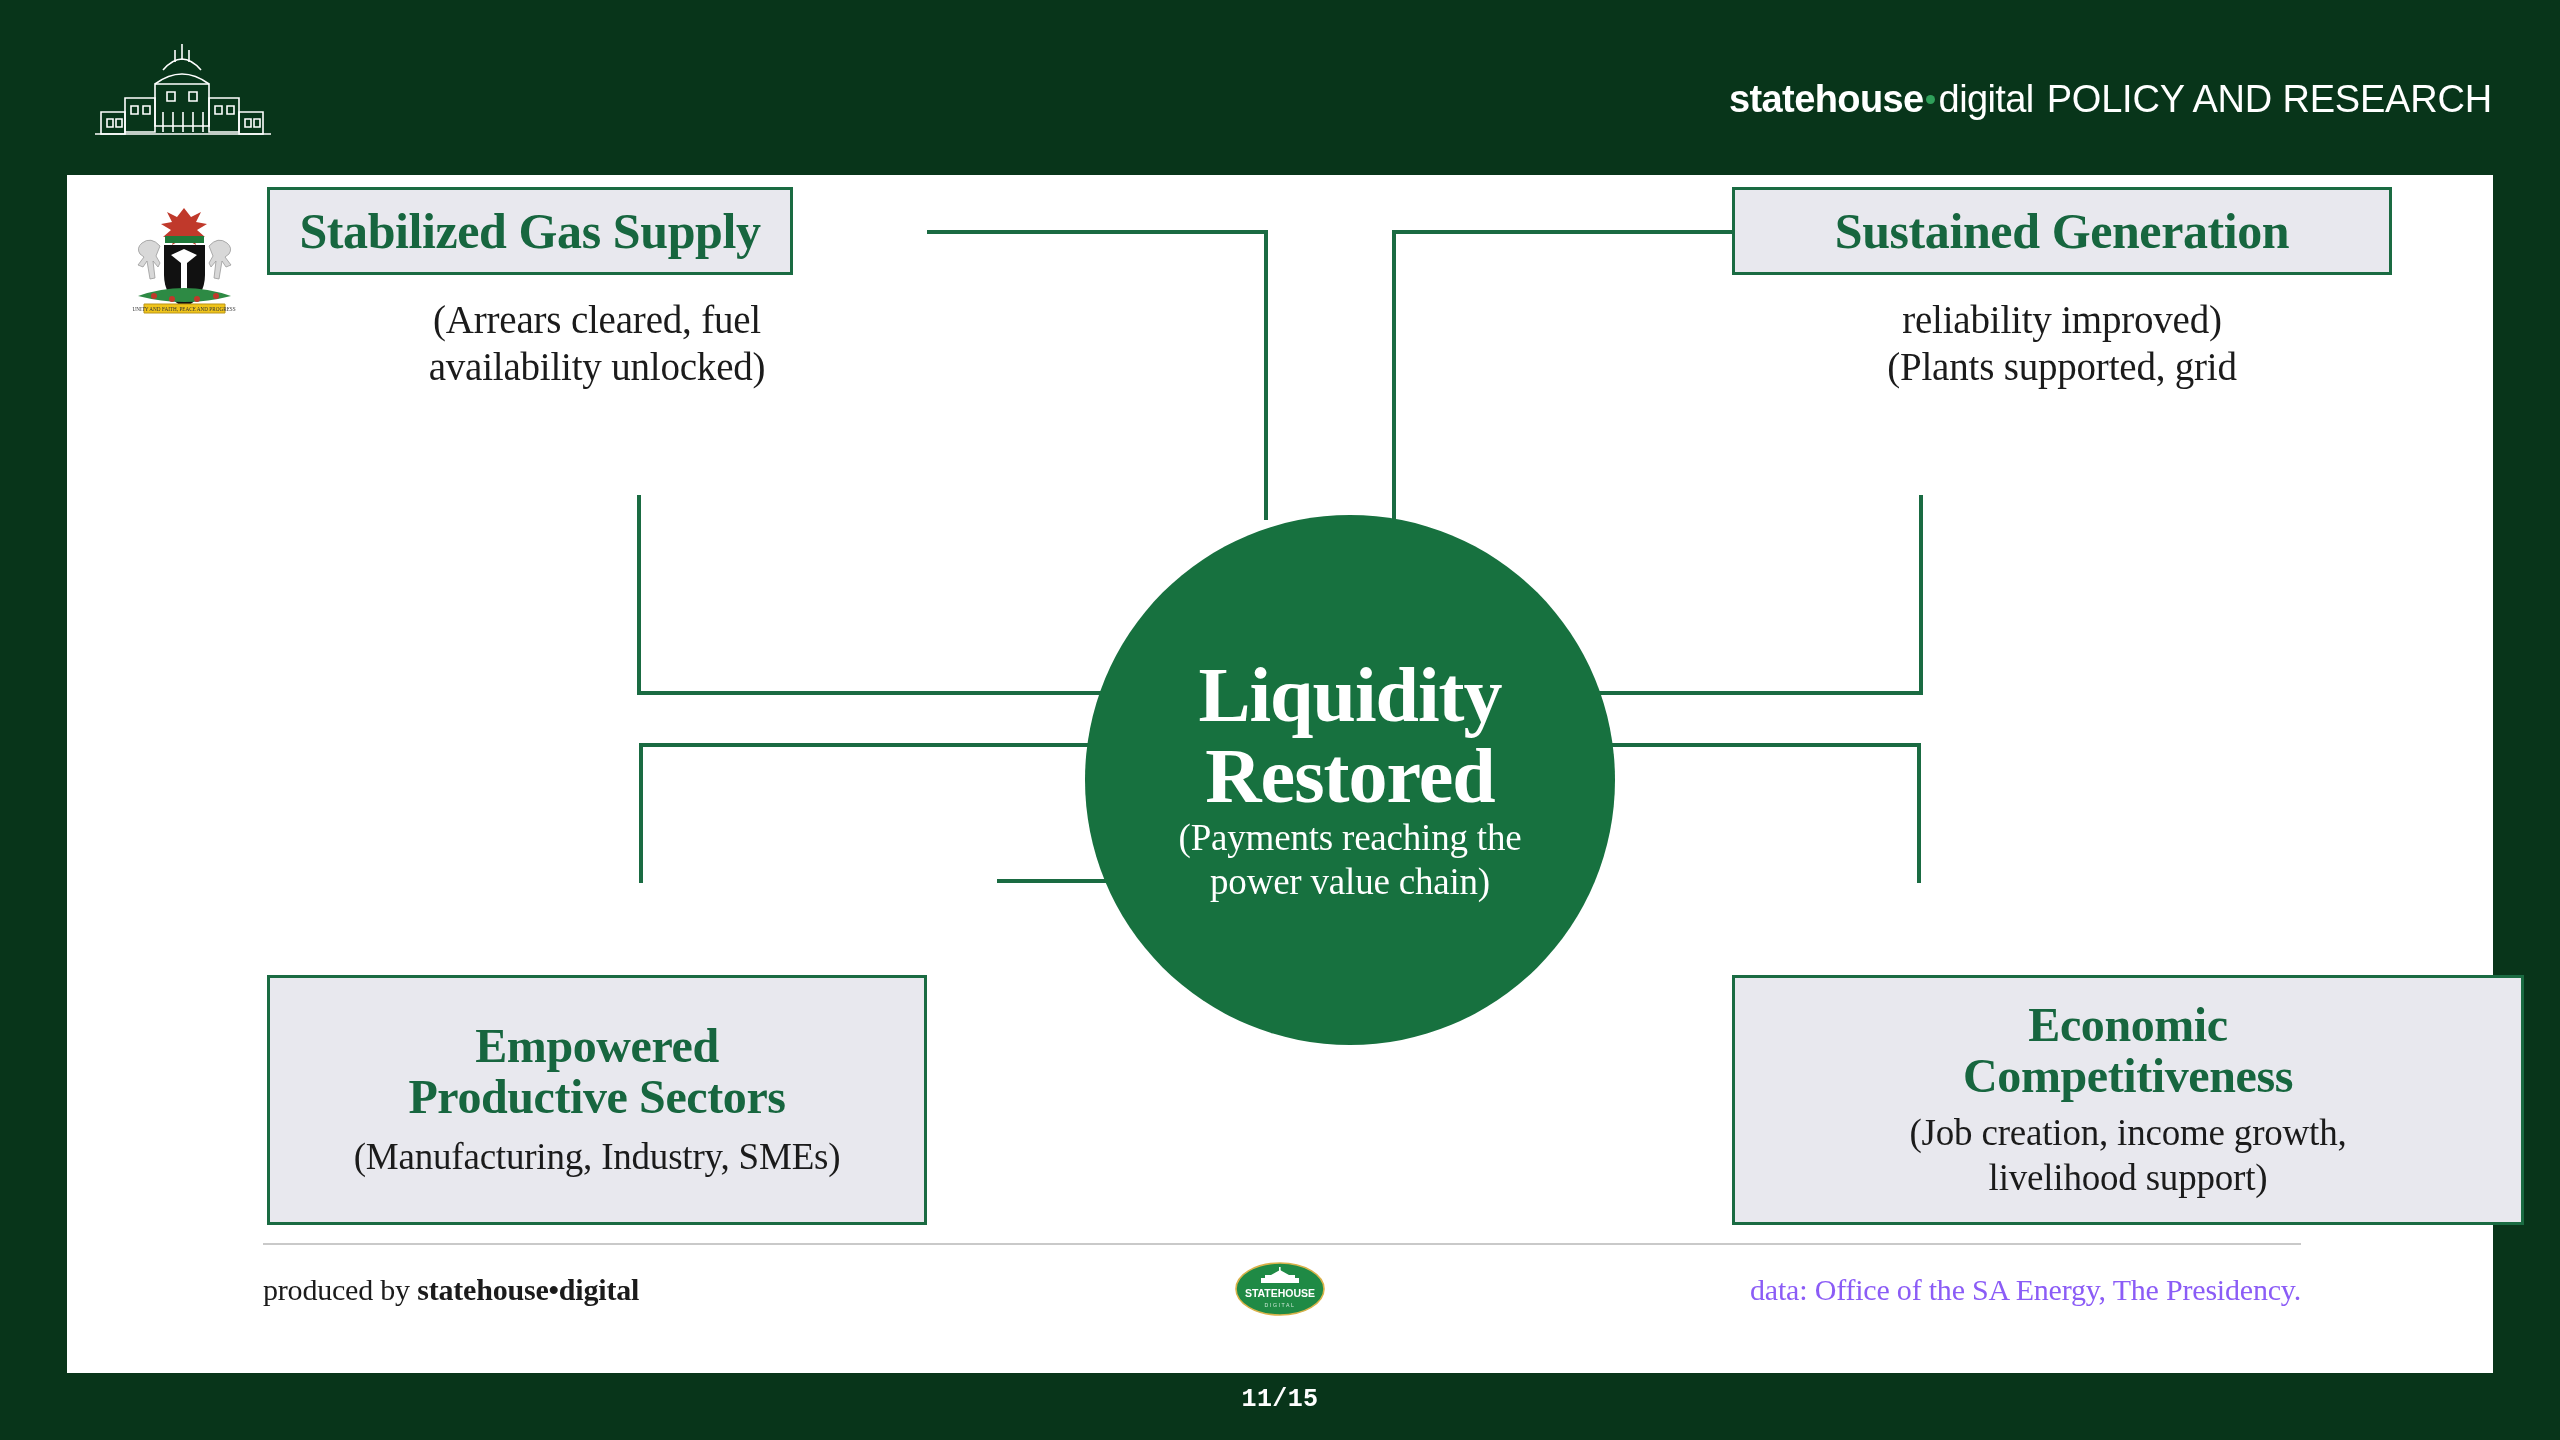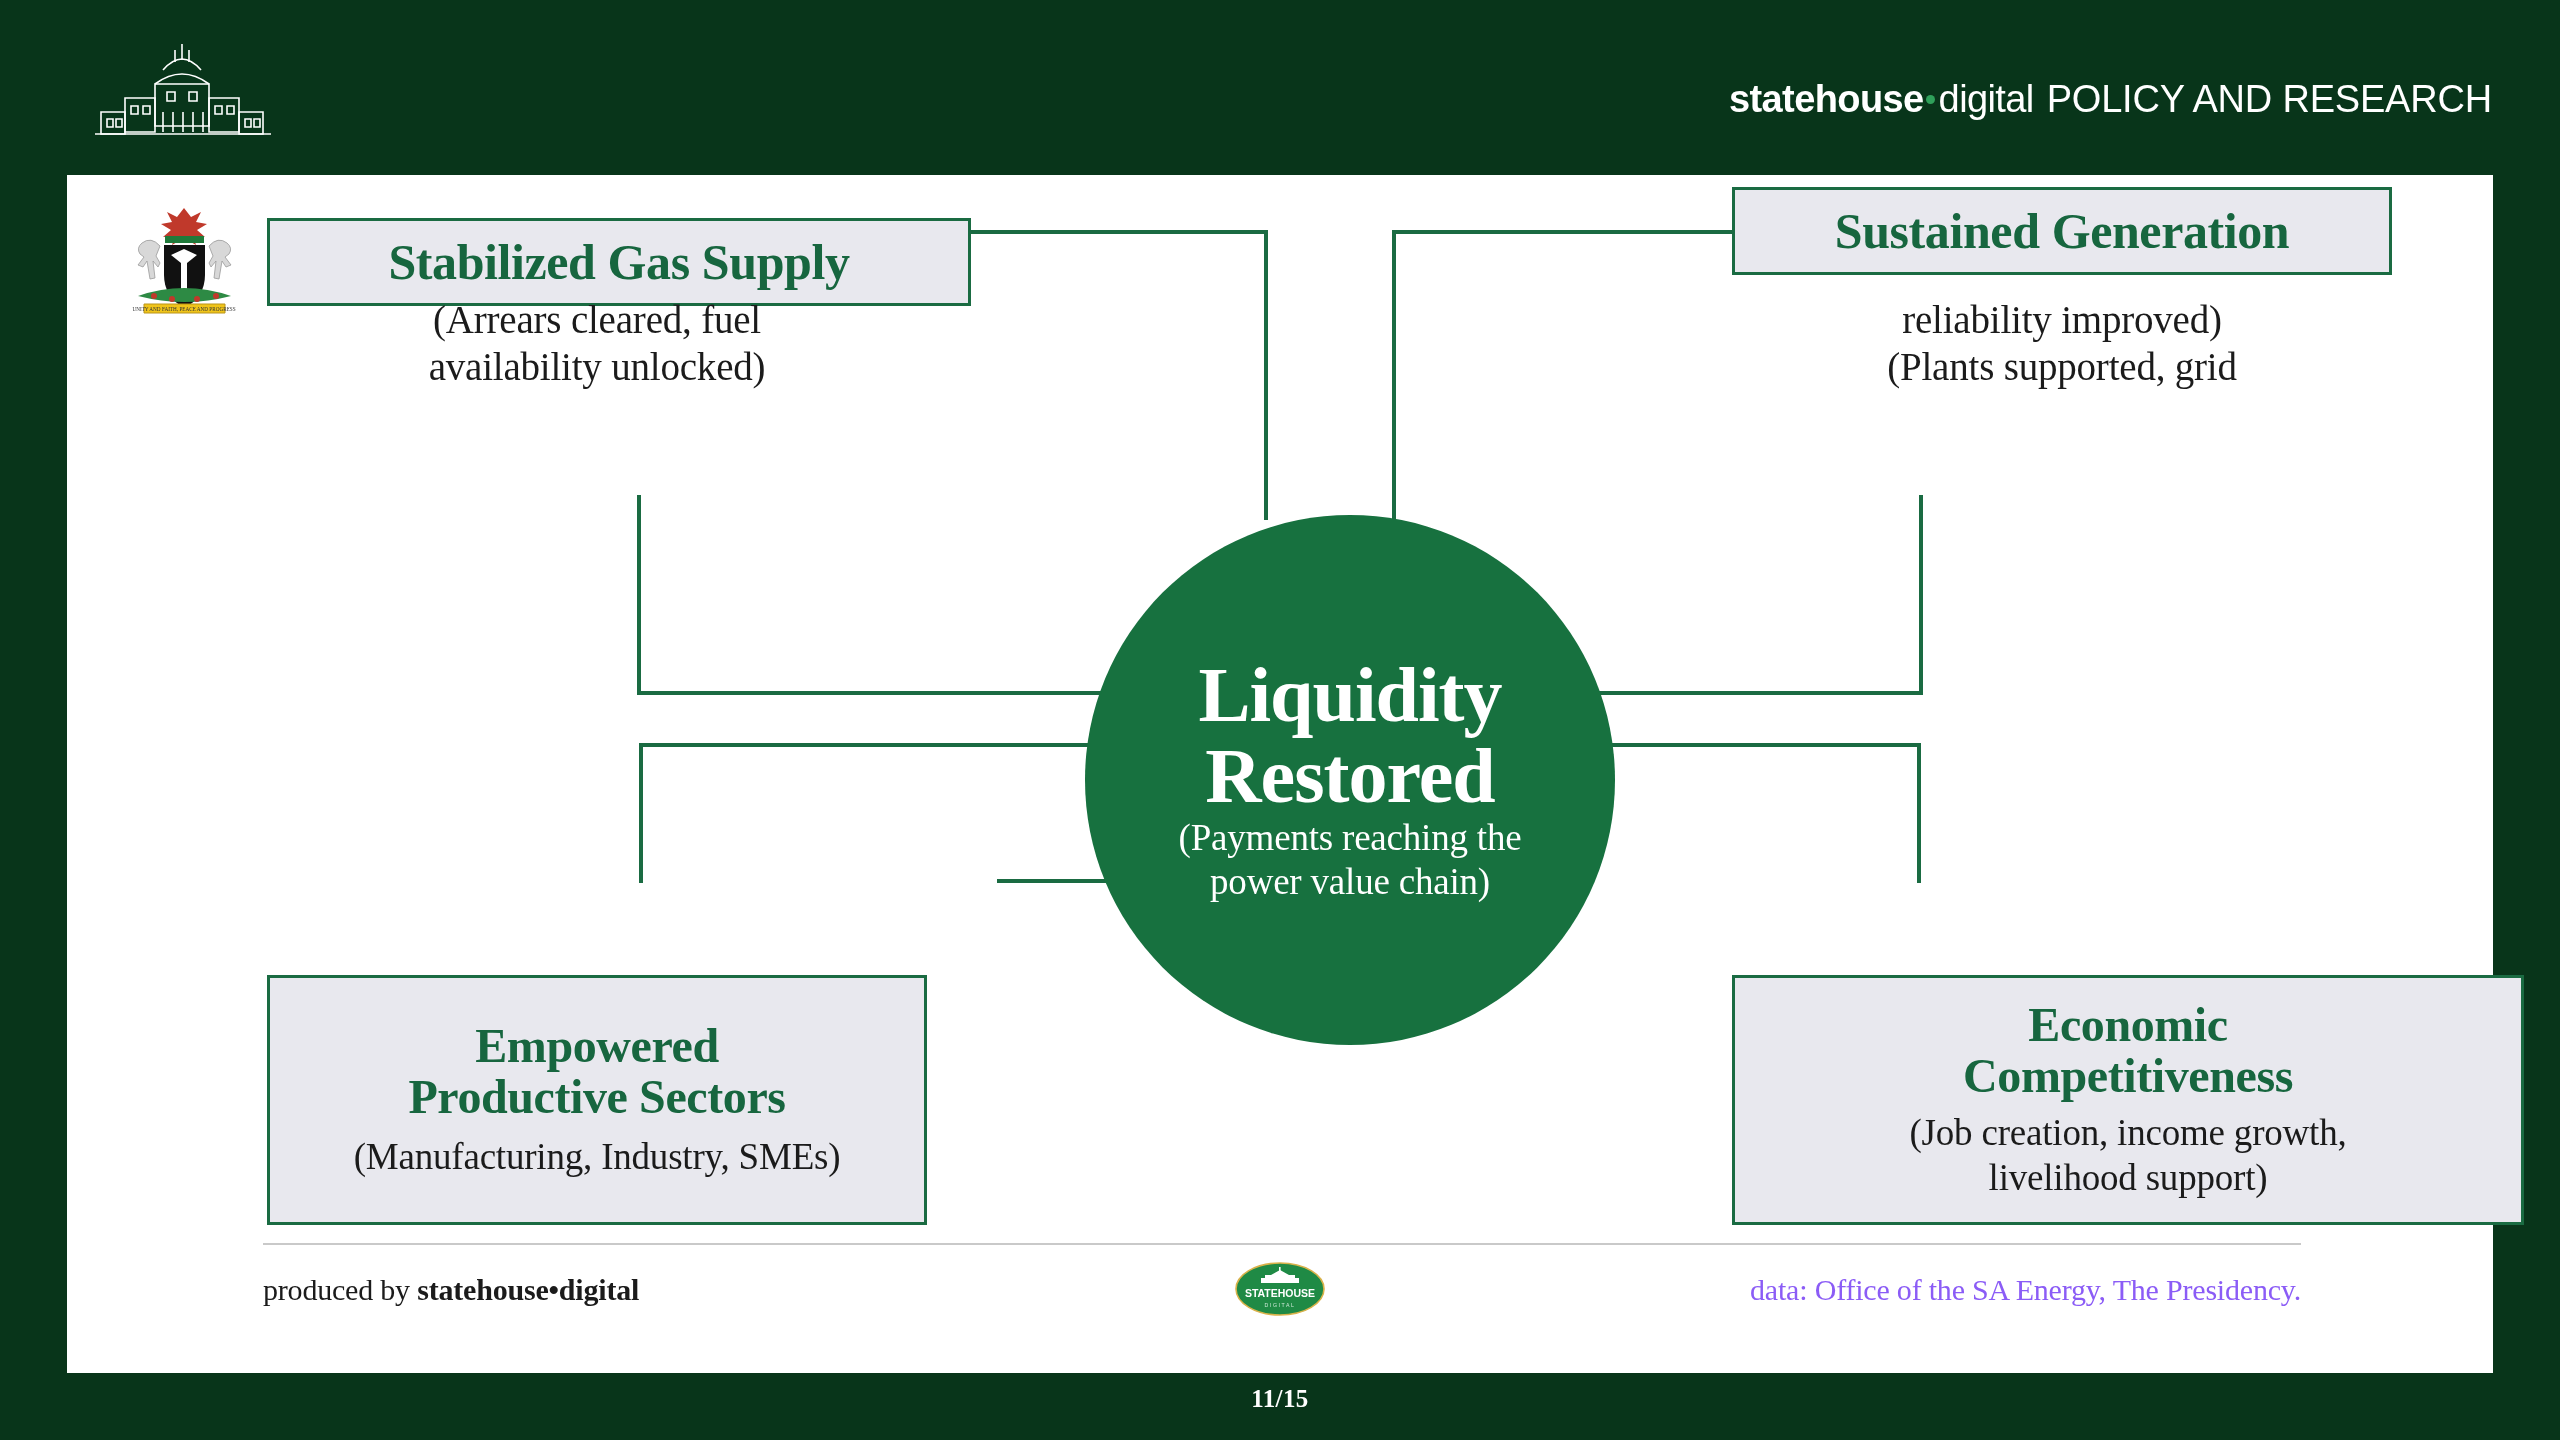--- a/index.html
+++ b/index.html
@@ -95,21 +95,21 @@
     font-size:30px; color:#8b5cf6; letter-spacing:-0.2px;
   }
   .foot-badge {
     position:absolute; left:1168px; top:1086px;
     width:90px; height:56px;
   }
 
   .pager {
     position:absolute; left:0; top:1385px; width:2560px;
     text-align:center; color:#ffffff;
-    font-family:Liberation Serif, serif;
+    font-family:Liberation Mono, monospace;
     font-weight:bold; font-size:25px; letter-spacing:0.4px;
   }
 </style>
 </head>
 <body>
 
 <div class="stage">
 
   <div class="header">
 
@@ -192,21 +192,21 @@
       <div class="conn" style="left:572px; top:568px; width:560px; height:4px;"></div>
       <div class="conn" style="left:572px; top:568px; width:4px; height:140px;"></div>
       <div class="conn" style="left:930px; top:704px; width:208px; height:4px;"></div>
       <div class="conn" style="left:1134px; top:704px; width:4px; height:100px;"></div>
 
       <div class="conn" style="left:1294px; top:568px; width:560px; height:4px;"></div>
       <div class="conn" style="left:1850px; top:568px; width:4px; height:140px;"></div>
       <div class="conn" style="left:1288px; top:704px; width:208px; height:4px;"></div>
       <div class="conn" style="left:1288px; top:704px; width:4px; height:100px;"></div>
 
-      <div class="node" style="left:200px; top:12px; width:704px; height:88px;margin-top:31px;">
+      <div class="node" style="left:200px; top:12px; width:526px; height:88px;">
         <span class="node-title" style="font-size:50px;">Stabilized Gas Supply</span>
       </div>
       <div class="outside-sub" style="left:200px; top:122px; width:660px;">
         <div>(Arrears cleared, fuel</div>
         <div>availability unlocked)</div>
       </div>
 
       <div class="node" style="left:1665px; top:12px; width:660px; height:88px;">
         <span class="node-title" style="font-size:50px;">Sustained Generation</span>
       </div>

